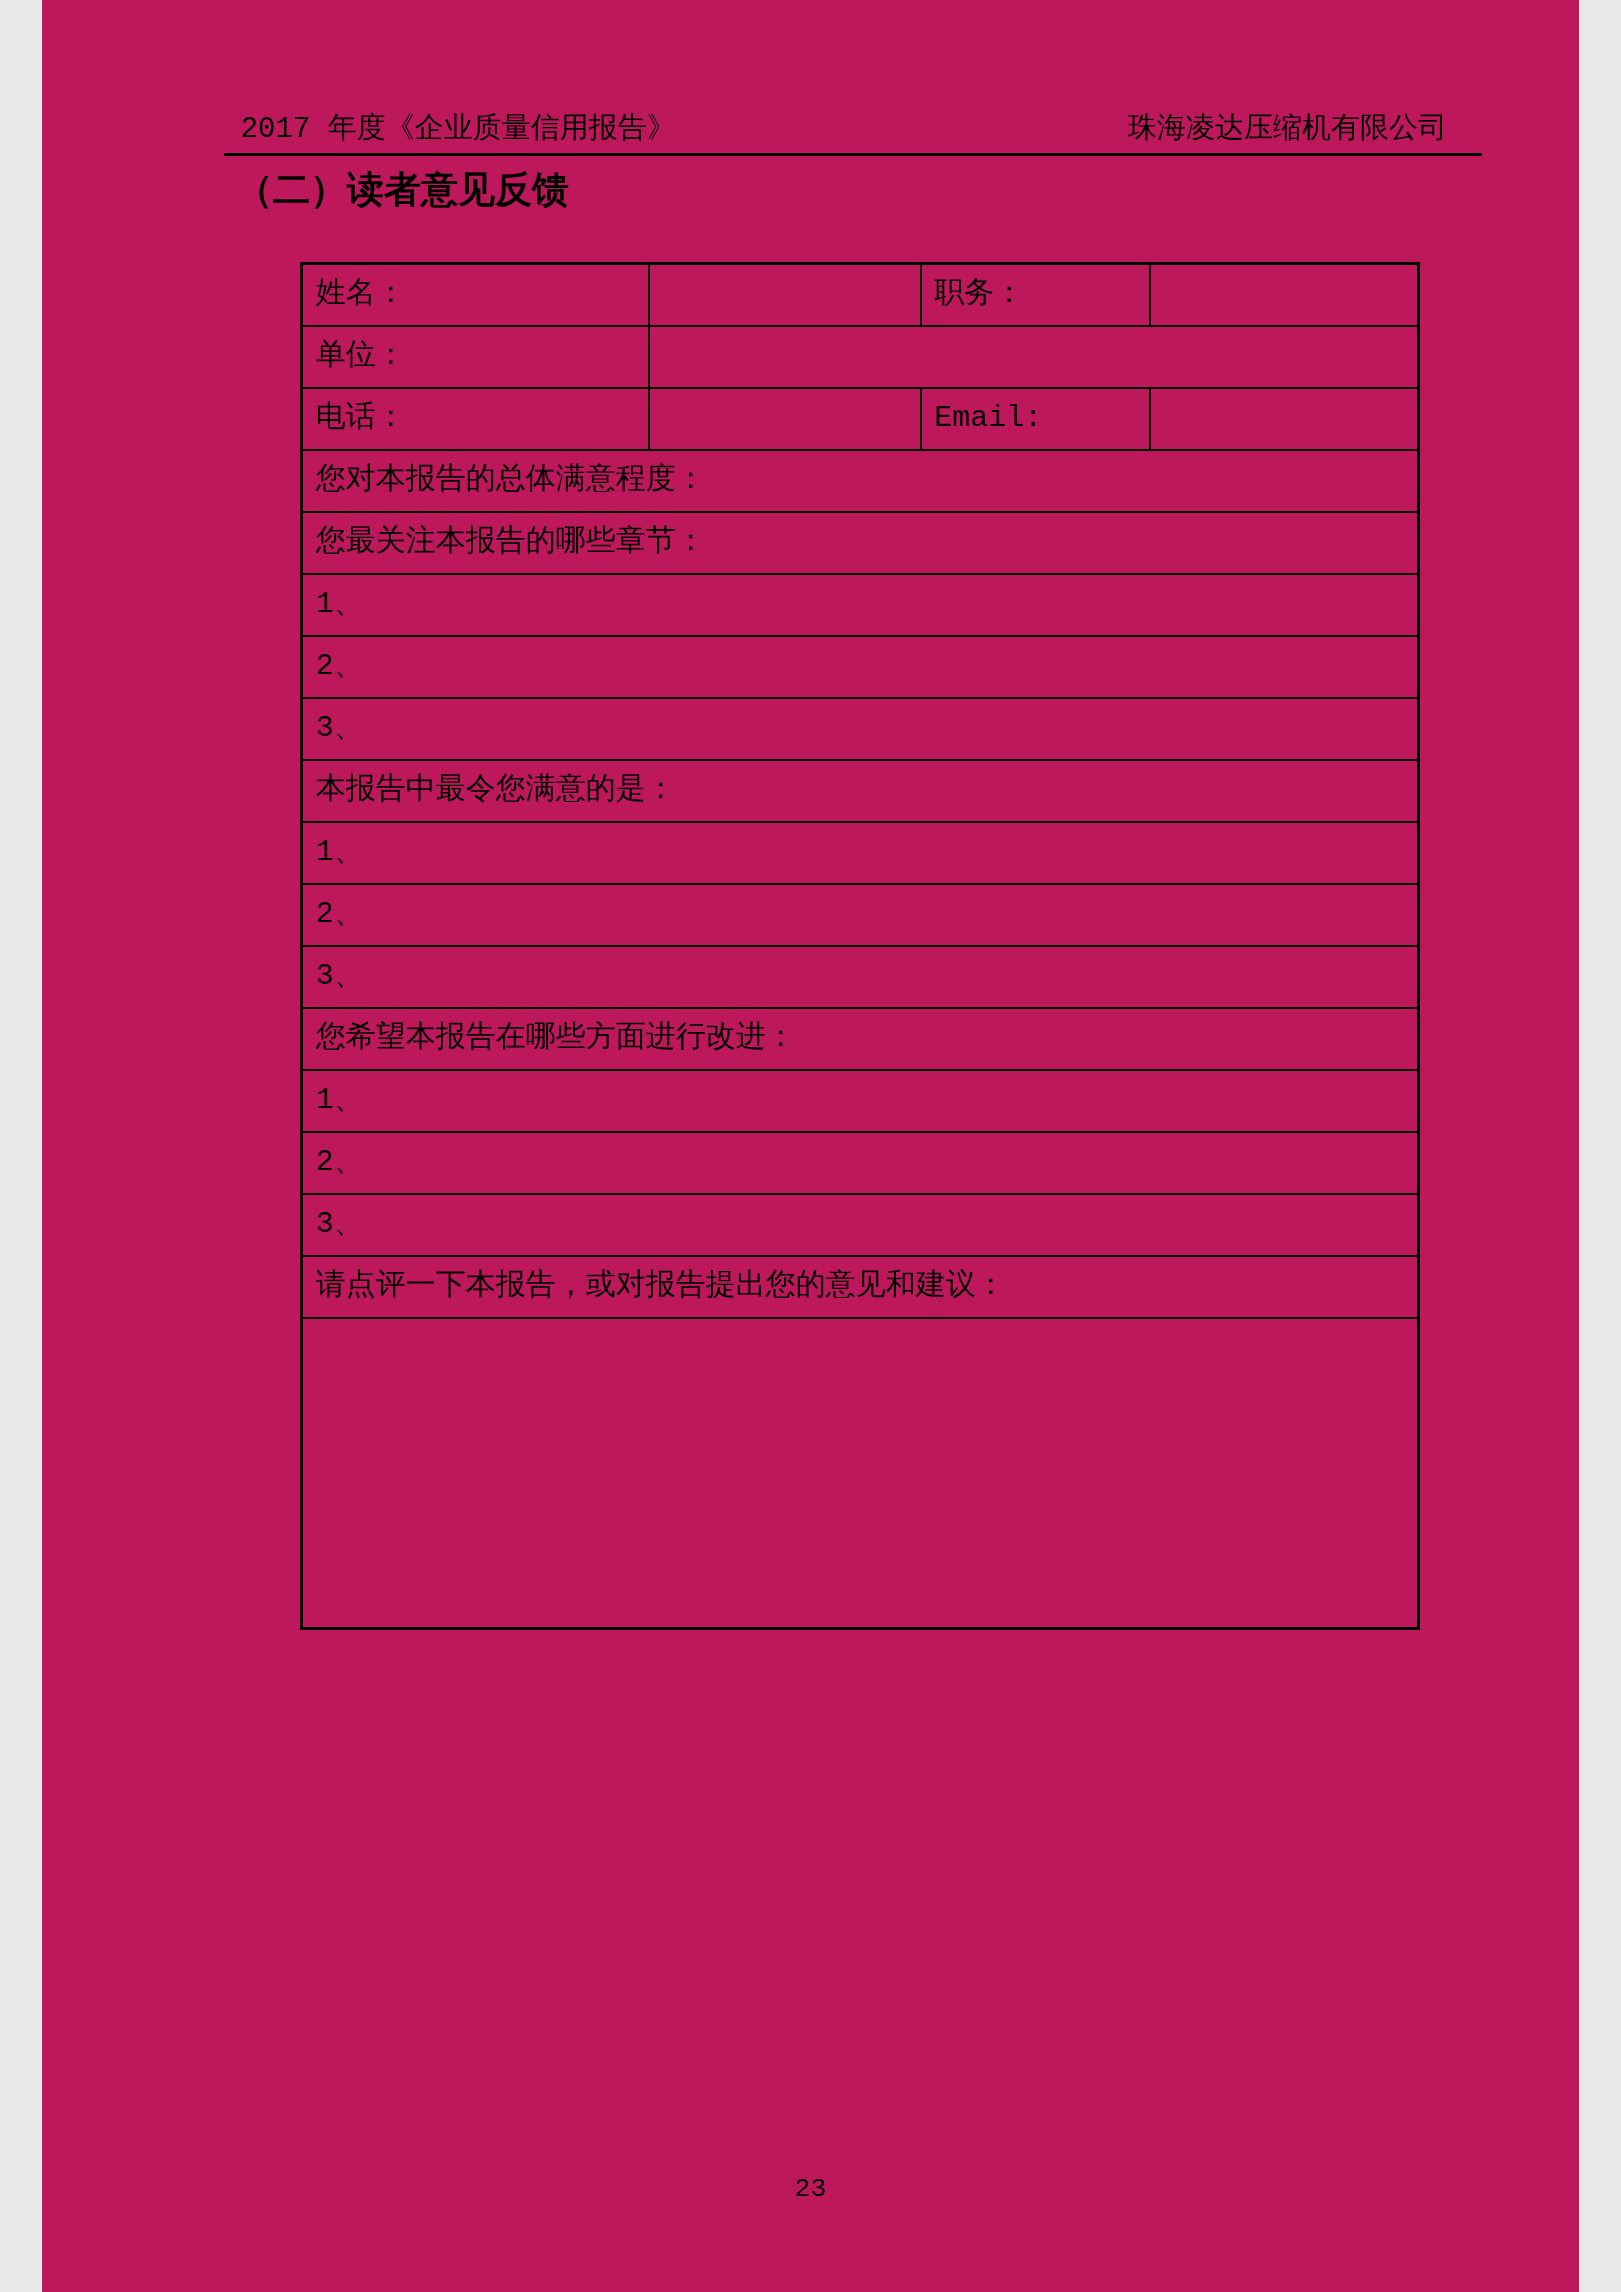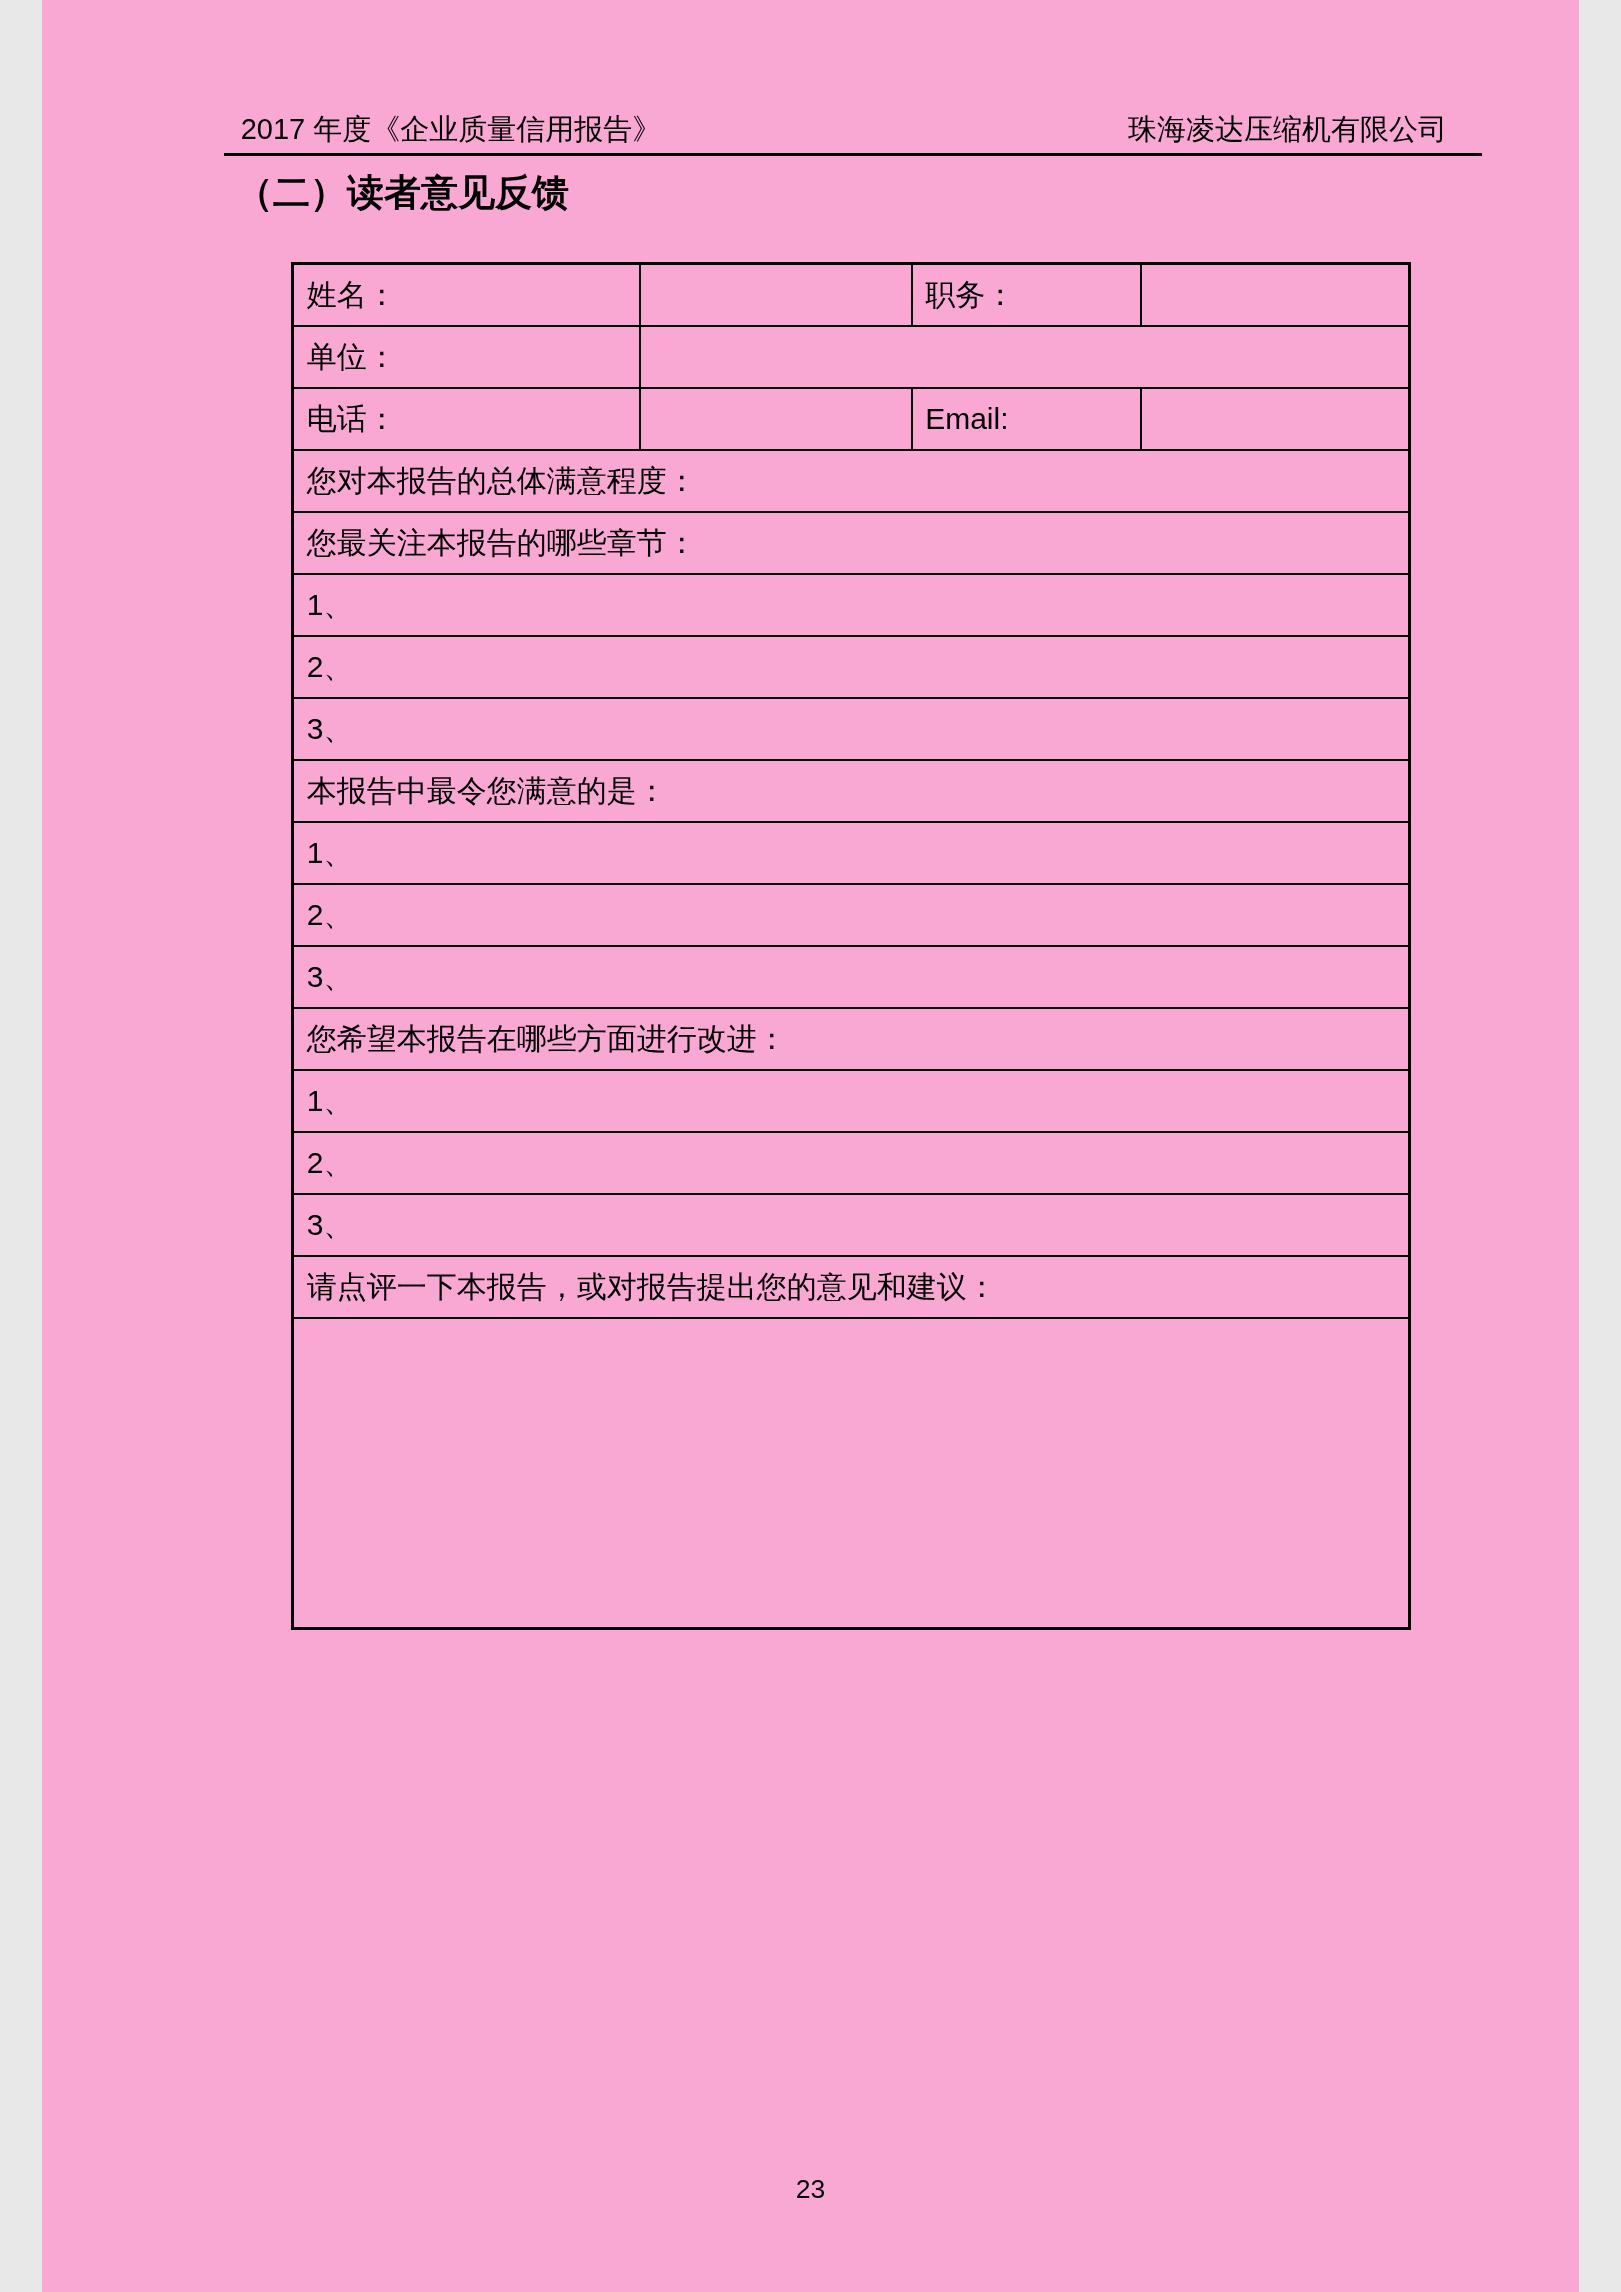--- a/index.html
+++ b/index.html
@@ -2,23 +2,23 @@
 <html><head>
 <meta charset="utf-8">
 <style>
   * { margin: 0; padding: 0; box-sizing: border-box; }
   html, body { background: #e8e8e8; }
   .page {
     position: relative;
     width: 1537px;
     height: 2293px;
     margin: 0 auto;
-    background: #f9a8d4;
+    background: #be185d;
     overflow: hidden;
-    font-family: Liberation Sans, sans-serif;
+    font-family: Liberation Mono, monospace;
     color: #000000;
   }
   .header {
     position: absolute;
     left: 182px;
     top: 112px;
     width: 1258px;
     display: flex;
     justify-content: space-between;
     align-items: flex-end;
@@ -31,21 +31,21 @@
   .section-title {
     position: absolute;
     left: 194px;
     top: 173px;
     font-size: 37px;
     font-weight: bold;
     line-height: 39px;
   }
   table.feedback {
     position: absolute;
-    left: 249px;
+    left: 258px;
     top: 262px;
     width: 1117px;
     border-collapse: collapse;
     border: 3.9px solid #000000;
     table-layout: fixed;
     padding-left: 21px;
   }
   table.feedback td {
     border: 2.9px solid #000000;
     font-size: 30px;

